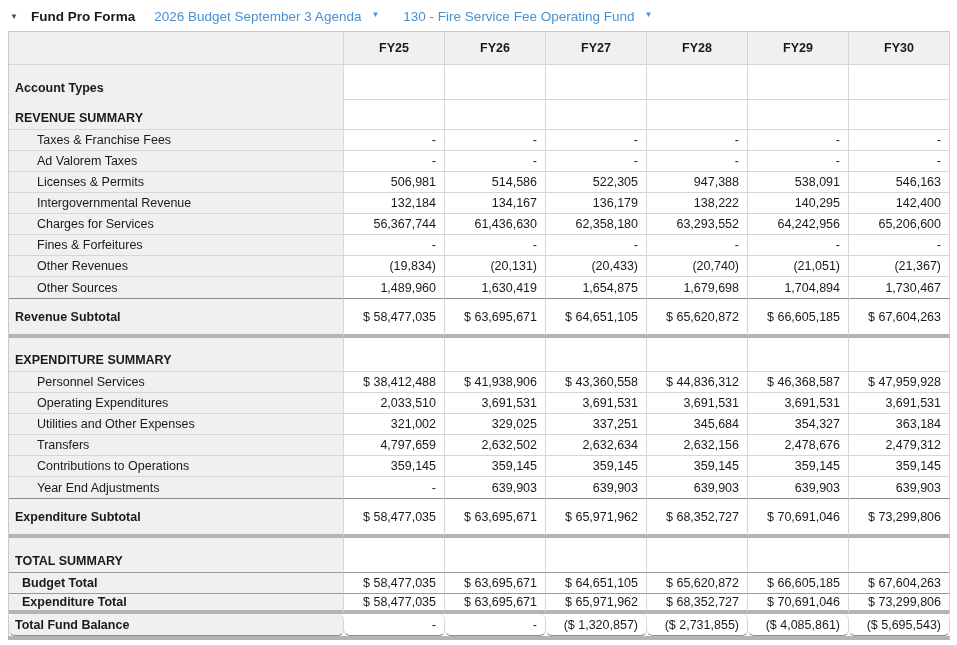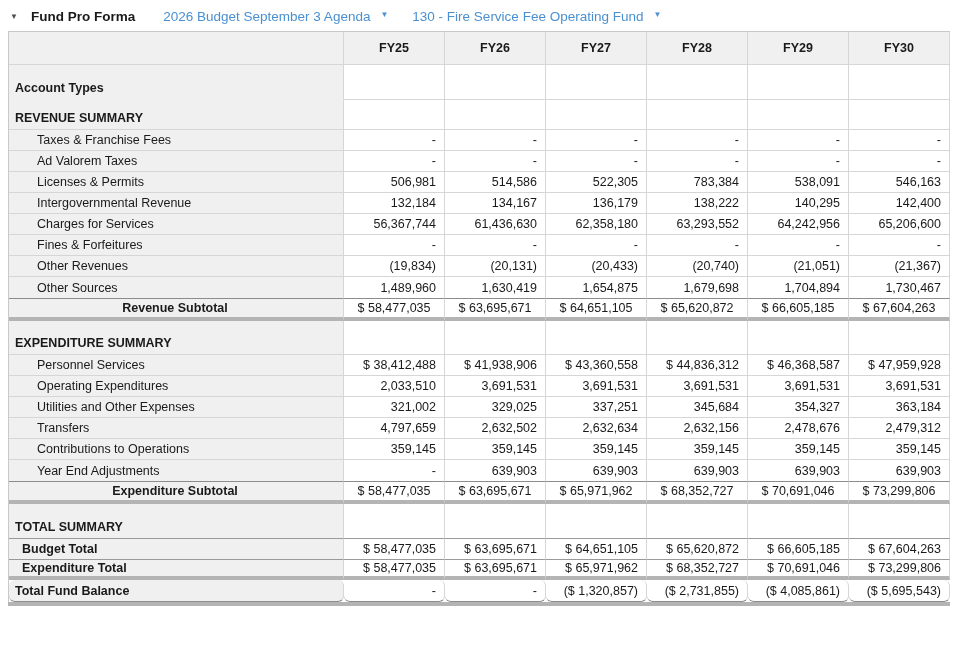--- a/index.html
+++ b/index.html
@@ -22,21 +22,21 @@
   }
   .collapse-caret {
     font-size: 8px;
     color: #4d4d4d;
     width: 21px;
     flex: 0 0 auto;
     cursor: pointer;
   }
   .page-title {
     font-weight: bold;
-    margin-right: 28px;
+    margin-right: 19px;
   }
   .dd {
     color: #4a90d1;
     display: flex;
     margin-right: 24px;
     cursor: pointer;
     text-decoration: none;
   }
   .dd-caret {
     font-size: 8px;
@@ -88,24 +88,23 @@
 
   tr.r-detail td { height: 21px; }
   tr.r-detail td.label { font-weight: normal; padding-left: 28px; }
 
   tr.r-sectionTall td { height: 35px; vertical-align: bottom; padding-bottom: 4px; }
   tr.r-sectionTall td.label { border-bottom-color: #f0f0f0; }
   tr.r-section td     { height: 30px; vertical-align: bottom; padding-bottom: 4px; margin-left: 43px; }
   tr.r-sectionGap td  { height: 34px; vertical-align: bottom; padding-bottom: 4px; }
 
   tr.r-subtotal td {
-    height: 23px;
+    height: 40px;
     border-top: 1px solid #8c8c8c;
     border-bottom: 4px solid #b4b4b4;
-    text-align: center;
   }
   tr.r-total td, tr.r-totalEnd td {
     height: 21px;
     border-top: 1px solid #9a9a9a;
   }
   tr.r-total td.label, tr.r-totalEnd td.label { padding-left: 13px; }
   tr.r-totalEnd td { border-bottom: 4px solid #b4b4b4; }
   tr.r-grand td {
     height: 22px;
     border-bottom: 1px solid #8c8c8c;
@@ -192,21 +191,21 @@
           <td class="val">-</td>
           <td class="val">-</td>
           <td class="val">-</td>
           <td class="val">-</td>
         </tr>
         <tr class="r-detail">
           <td class="label">Licenses &amp; Permits</td>
           <td class="val">506,981</td>
           <td class="val">514,586</td>
           <td class="val">522,305</td>
-          <td class="val">783,384</td>
+          <td class="val">947,388</td>
           <td class="val">538,091</td>
           <td class="val">546,163</td>
         </tr>
         <tr class="r-detail">
           <td class="label">Intergovernmental Revenue</td>
           <td class="val">132,184</td>
           <td class="val">134,167</td>
           <td class="val">136,179</td>
           <td class="val">138,222</td>
           <td class="val">140,295</td>

